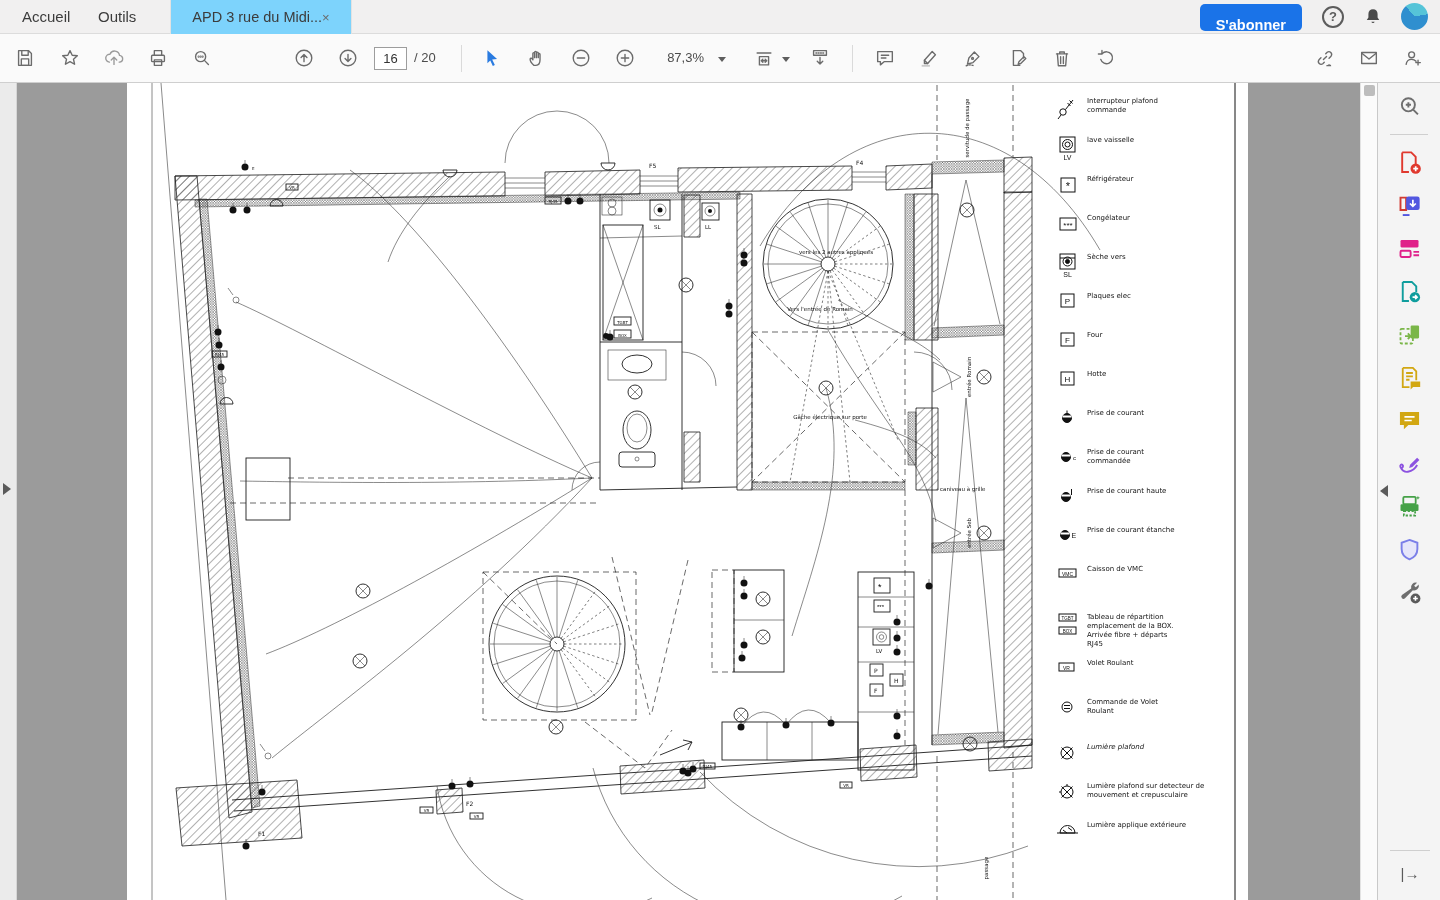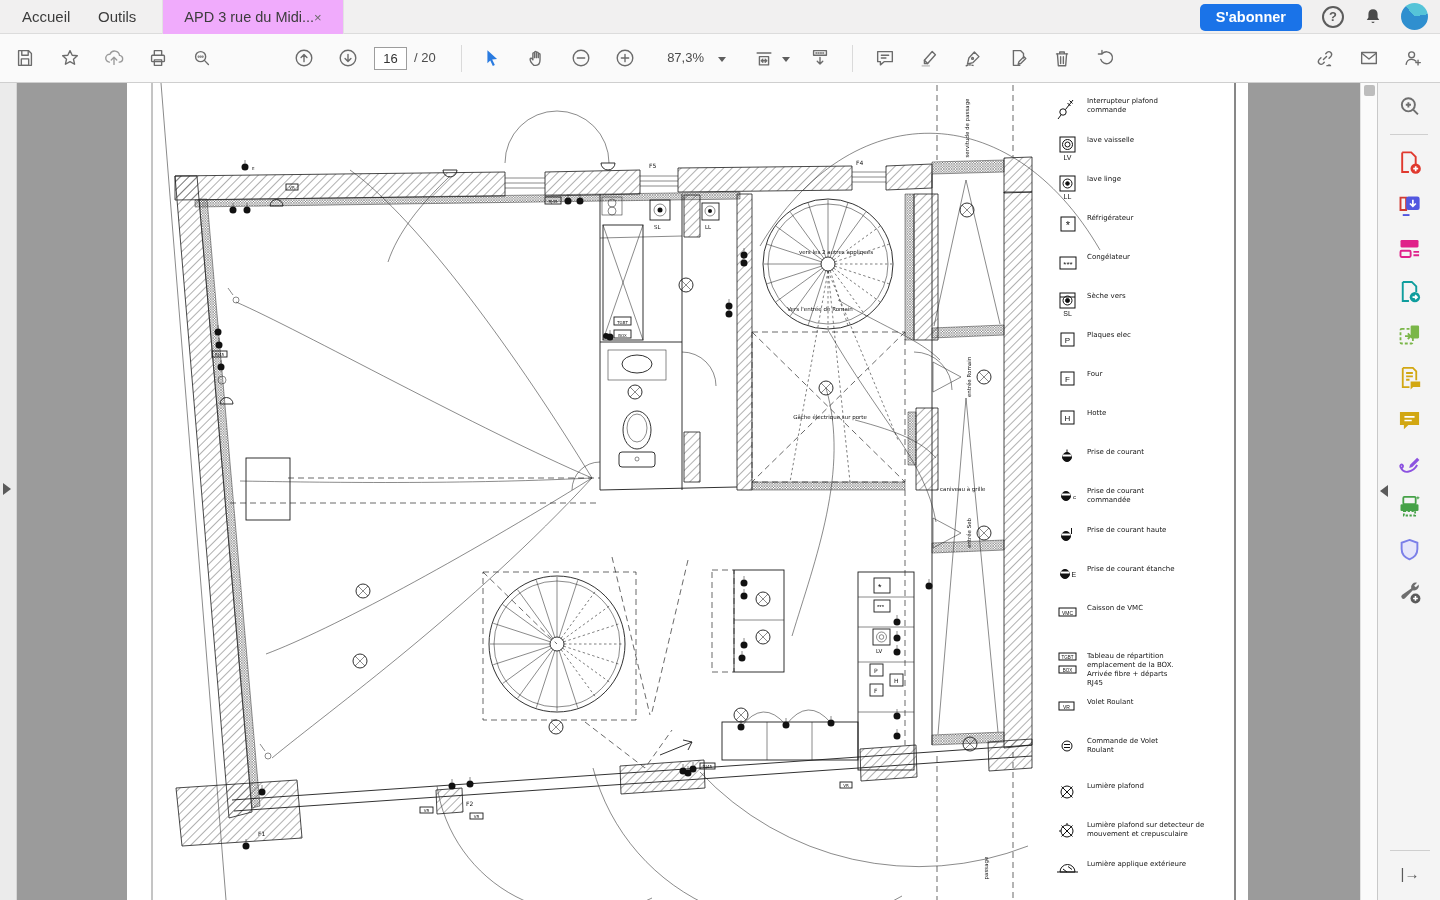--- a/index.html
+++ b/index.html
@@ -6,26 +6,26 @@
   html,body { width:1440px; height:900px; overflow:hidden; background:#fff;
     font-family:"Liberation Sans",sans-serif; }
   .stage { position:relative; width:1217px; height:900px; background:#9b9b9b; }
 
   
   .titlebar { position:absolute; top:0; left:0; width:1440px; height:34px;
     background:#f1f0f0; border-bottom:1px solid #dcdcdc; z-index:30; }
   .menu-item { position:absolute; top:0; height:34px; line-height:34px;
     font-size:15px; color:#3c3c3c; padding:0 14px; cursor:default; }
   .menu-accueil{ left:8px; } .menu-outils{ left:84px; }
-  .doc-tab { position:absolute; left:162px; top:0; width:182px; height:34px;
-    background:#f0abfc; border-left:1px solid #e2e2e2; border-right:1px solid #e2e2e2;
+  .doc-tab { position:absolute; left:170px; top:0; width:182px; height:34px;
+    background:#7dd3fc; border-left:1px solid #e2e2e2; border-right:1px solid #e2e2e2;
     display:flex; align-items:center; justify-content:center; }
   .doc-tab .t { font-size:14.5px; color:#3c3c3c; white-space:nowrap; }
   .doc-tab .x { font-size:13px; color:#6a6a6a; }
-  .subscribe { position:absolute; right:138px; top:4px; height:27px; padding:0 16px;
+  .subscribe { position:absolute; right:138px; top:4px; height:27px; padding:8px 16px;
     background:#1a73e8; color:#fff; font-size:14.5px; font-weight:bold;
     border:none; border-radius:5px; line-height:27px; }
   .help-circ { position:absolute; right:96px; top:6px; width:22px; height:22px;
     border:2px solid #5c5c5c; border-radius:50%; color:#5c5c5c; font-size:13px;
     font-weight:bold; text-align:center; line-height:18px; }
   .bell { position:absolute; right:56px; top:6px; width:22px; height:22px; }
   .avatar { position:absolute; right:12px; top:3px; width:27px; height:27px; border-radius:50%;
     background:conic-gradient(from 320deg,#56c4d8 0 120deg,#2f8fcf 120deg 360deg); }
 
   
@@ -605,29 +605,20 @@
             <span class="lg-sym"><svg width="24" height="26" viewBox="0 0 24 26" fill="none" stroke="#111" stroke-width="1">
                 <rect x="4" y="2" width="15" height="15"></rect>
                 <circle cx="11.5" cy="9.5" r="5"></circle>
                 <circle cx="11.5" cy="9.5" r="2.5"></circle>
                 <text x="11.5" y="25" font-size="7" text-anchor="middle" fill="#111" stroke="none">LV</text>
               </svg></span>
             <span class="lg-txt">lave vaisselle</span>
           </div>
           <div class="lg-row">
             <span class="lg-sym"><svg width="24" height="26" viewBox="0 0 24 26" fill="none" stroke="#111" stroke-width="1">
-                <rect x="4" y="2" width="15" height="15"></rect>
-                <circle cx="11.5" cy="9.5" r="4.5"></circle>
-                <circle cx="11.5" cy="9.5" r="1.8" fill="#111"></circle>
-                <text x="11.5" y="25" font-size="7" text-anchor="middle" fill="#111" stroke="none">LL</text>
-              </svg></span>
-            <span class="lg-txt">lave linge</span>
-          </div>
-          <div class="lg-row">
-            <span class="lg-sym"><svg width="24" height="26" viewBox="0 0 24 26" fill="none" stroke="#111" stroke-width="1">
                 <rect x="5" y="4" width="14" height="14"></rect>
                 <text x="12" y="15.5" font-size="11" text-anchor="middle" fill="#111" stroke="none">*</text>
               </svg></span>
             <span class="lg-txt">Réfrigérateur</span>
           </div>
           <div class="lg-row">
             <span class="lg-sym"><svg width="24" height="26" viewBox="0 0 24 26" fill="none" stroke="#111" stroke-width="1">
                 <rect x="4" y="5" width="16" height="12"></rect>
                 <text x="12" y="14.5" font-size="8" text-anchor="middle" fill="#111" stroke="none">***</text>
               </svg></span>
@@ -725,21 +716,21 @@
           </div>
           <div class="lg-row">
             <span class="lg-sym"><svg width="24" height="26" viewBox="0 0 24 26" fill="none" stroke="#111" stroke-width="1">
                 <circle cx="11" cy="10" r="5"></circle>
                 <line x1="8" y1="8.5" x2="14" y2="8.5"></line>
                 <line x1="8" y1="11.5" x2="14" y2="11.5"></line>
               </svg></span>
             <span class="lg-txt">Commande de Volet
 Roulant</span>
           </div>
-          <div class="lg-row" style="margin-top: 15px;">
+          <div class="lg-row" style="margin-top: 15px; font-style: italic;">
             <span class="lg-sym"><svg width="24" height="26" viewBox="0 0 24 26" fill="none" stroke="#111" stroke-width="1">
                 <circle cx="11" cy="11" r="6"></circle>
                 <line x1="5.5" y1="5.5" x2="16.5" y2="16.5"></line>
                 <line x1="16.5" y1="5.5" x2="5.5" y2="16.5"></line>
               </svg></span>
             <span class="lg-txt">Lumière plafond</span>
           </div>
           <div class="lg-row">
             <span class="lg-sym"><svg width="24" height="26" viewBox="0 0 24 26" fill="none" stroke="#111" stroke-width="1">
                 <circle cx="11" cy="11" r="6"></circle>

